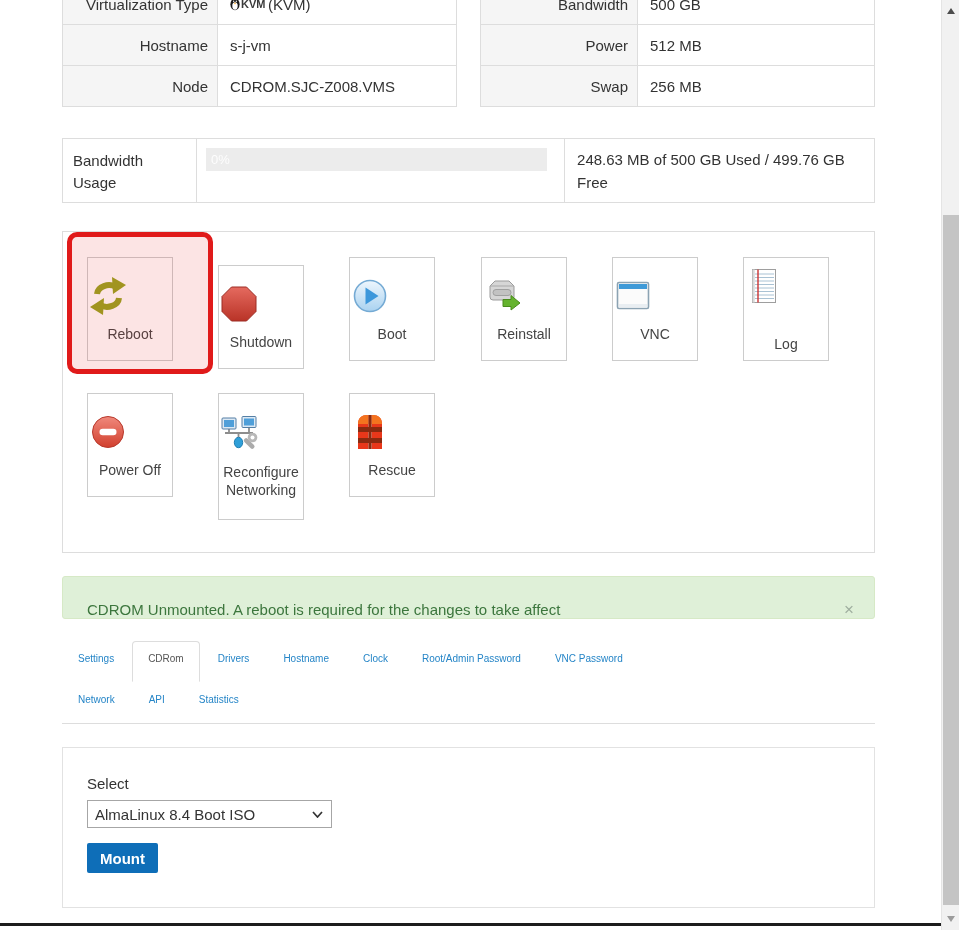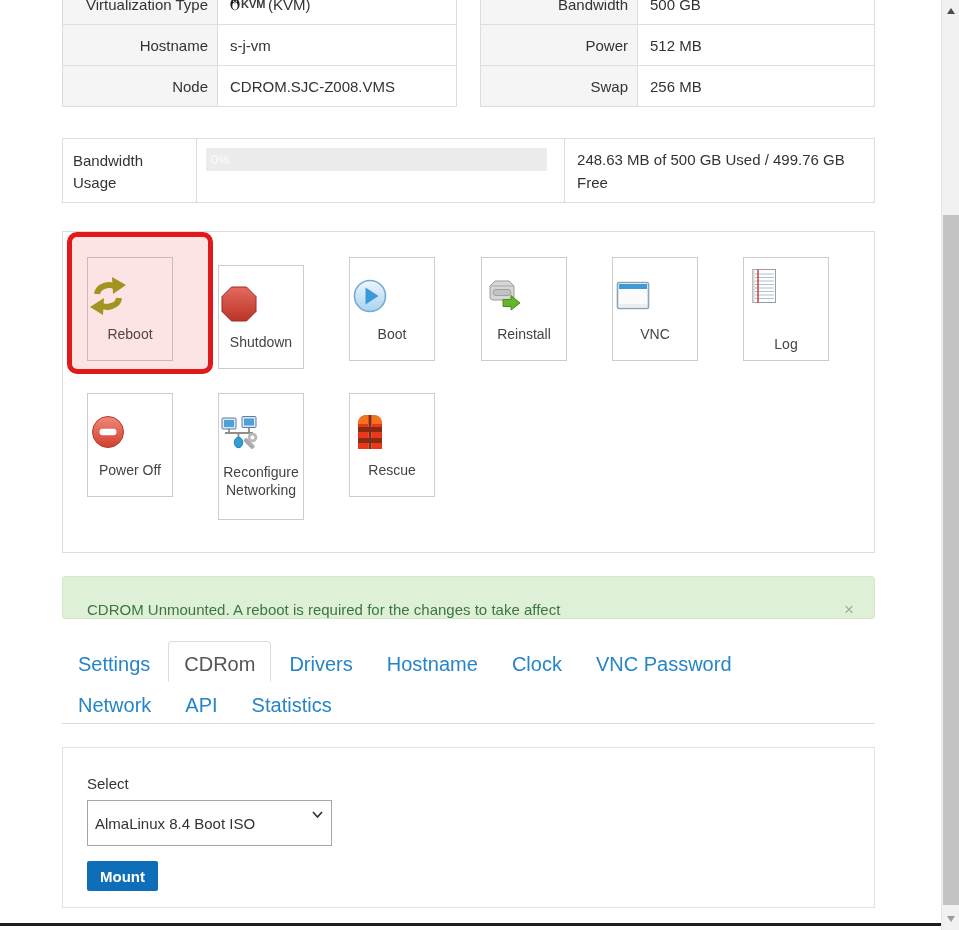--- a/index.html
+++ b/index.html
@@ -36,31 +36,31 @@
   .abtn.tall { height:127px; }
   .hl { position:absolute; left:4px; top:0; width:146px; height:142px; border:5px solid #e01a1a;
         border-radius:10px; background:rgba(231,50,50,0.13); z-index:2; pointer-events:none; }
 
   
   .alert { margin-top:23px; height:43px; background:#dff0d8; border:1px solid #d6e9c6; border-radius:3px;
            color:#3c763d; font-size:15px; display:flex; align-items:flex-end; padding:0 20px 0 24px; }
   .alert .close { margin-left:auto; color:#9fae9f; font-size:17px; line-height:17px; cursor:pointer; }
 
   
-  .tabs { margin-top:22px; display:flex; flex-wrap:wrap; border-bottom:1px solid #ddd; font-size:20px; }
+  .tabs { margin-top:22px; display:flex; flex-wrap:wrap; border-bottom:1px solid #ddd; font-size:10px; }
   .tab { padding:11px 15px; height:41px; color:#2585c7; cursor:pointer; margin-right:2px;
          border:1px solid transparent; border-radius:4px 4px 0 0; white-space:nowrap; }
   .tab.active { color:#555; background:#fff; border-color:#ddd; border-bottom-color:transparent; cursor:default; }
   .tab-break { flex-basis:100%; height:0; }
 
   
   .panel { margin-top:23px; height:161px; border:1px solid #e2e2e2; padding:27px 0 0 24px; }
   .sel-label { font-size:15px; margin-bottom:8px; }
   .sel-wrap { position:relative; width:245px; }
-  select.iso { width:245px; height:46px; font-size:15px; color:#333; border:1px solid #a6a6a6;
+  select.iso { width:245px; height:28px; font-size:15px; color:#333; border:1px solid #a6a6a6;
                background:#fff; padding:0 28px 0 7px; appearance:none; -webkit-appearance:none; border-radius:0; }
   .sel-chevron { position:absolute; right:9px; top:11px; pointer-events:none; }
   .mount { margin-top:15px; width:71px; height:30px; background:#0e6eb8; border:none; border-radius:2px;
            color:#fff; font-weight:bold; font-size:15px; font-family:"Liberation Sans",sans-serif; cursor:pointer; }
 
   .bottom-edge { position:absolute; left:0; top:923px; width:941px; height:3px; background:#1d1d1d; }
 
   
   .sbar { position:absolute; right:0; top:0; width:18px; height:930px; background:#f1f1f1; border-left:1px solid #e4e4e4; }
   .sb-up, .sb-down { position:absolute; left:0; width:17px; height:22px; display:flex; align-items:center; justify-content:center; cursor:pointer; }
@@ -260,20 +260,21 @@
       <span>CDROM Unmounted. A reboot is required for the changes to take affect</span>
       <span class="close">×</span>
     </div>
 
     <div class="tabs">
       <div class="tab">Settings</div>
       <div class="tab active">CDRom</div>
       <div class="tab">Drivers</div>
       <div class="tab">Hostname</div>
       <div class="tab">Clock</div>
+      <div class="tab">Root/Admin Password</div>
       <div class="tab">VNC Password</div>
       <div class="tab-break"></div>
       <div class="tab">Network</div>
       <div class="tab">API</div>
       <div class="tab">Statistics</div>
     </div>
 
     <div class="panel">
       <div class="sel-label">Select</div>
       <div class="sel-wrap">

